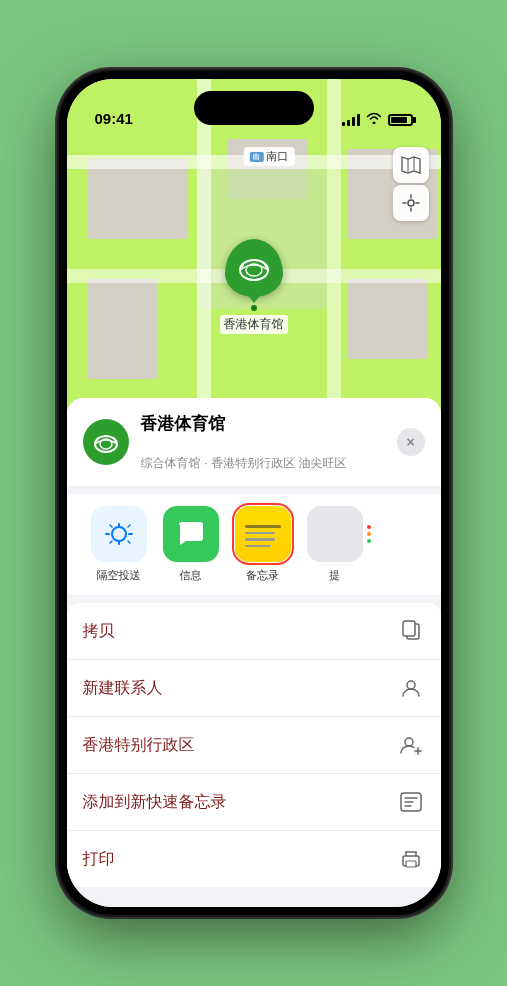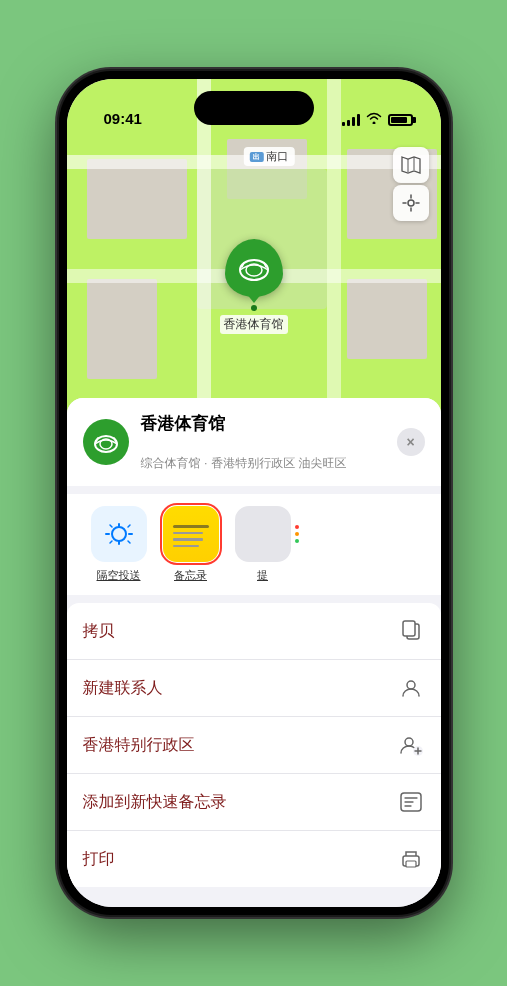--- a/index.html
+++ b/index.html
@@ -53,21 +53,20 @@
       display: flex;
       align-items: flex-end;
       justify-content: space-between;
       padding: 0 28px 6px;
       z-index: 99;
     }
     .status-time {
       font-size: 15px;
       font-weight: 600;
       color: #000;
-      margin-left: 9px;
     }
     .status-icons {
       display: flex;
       align-items: center;
       gap: 6px;
     }
     .signal-bars {
       display: flex;
       align-items: flex-end;
       gap: 2px;
@@ -345,21 +344,20 @@
     .share-app-icon.notes {
       background: linear-gradient(180deg, #ffdc00 0%, #ffd000 100%);
     }
     .share-app-icon.more {
       background: #e5e5ea;
     }
     .share-label {
       font-size: 11px;
       color: #333;
       text-align: left;
-      text-decoration: underline;
     }
     
     .action-list {
       background: #fff;
       margin-top: 8px;
       border-radius: 12px;
       overflow: hidden;
     }
     .action-item {
       display: flex;
@@ -525,20 +523,28 @@
           <div class="share-app-icon airdrop">
             <svg width="34" height="34" viewBox="0 0 34 34" fill="none">
               <circle cx="17" cy="17" r="7" stroke="#007aff" stroke-width="2" fill="none"></circle>
               <path d="M17 10V7M17 27v-3M7 17H4M30 17h-3" stroke="#007aff" stroke-width="2" stroke-linecap="round"></path>
               <path d="M10 10l-2-2M26 10l2-2M10 24l-2 2M26 24l2 2" stroke="#007aff" stroke-width="1.5" stroke-linecap="round"></path>
             </svg>
           </div>
           <div class="share-label">隔空投送</div>
         </div>
 
+        <div class="share-item">
+          <div class="share-app-icon messages">
+            <svg width="34" height="34" viewBox="0 0 34 34" fill="none">
+              <path d="M5 8a3 3 0 013-3h18a3 3 0 013 3v13a3 3 0 01-3 3H12l-6 4V8z" fill="white"></path>
+            </svg>
+          </div>
+          <div class="share-label">信息</div>
+        </div>
 
 
         <div class="share-item">
           <div class="share-app-icon notes selected">
             <div class="notes-lines">
               <div class="notes-line" style="width:36px;background:#8a7a20;height:3px;border-radius:1.5px;"></div>
               <div class="notes-line" style="width:30px;background:#999;height:2.5px;border-radius:1px;"></div>
               <div class="notes-line" style="width:30px;background:#999;height:2.5px;border-radius:1px;"></div>
               <div class="notes-line" style="width:26px;background:#999;height:2.5px;border-radius:1px;"></div>
             </div>

